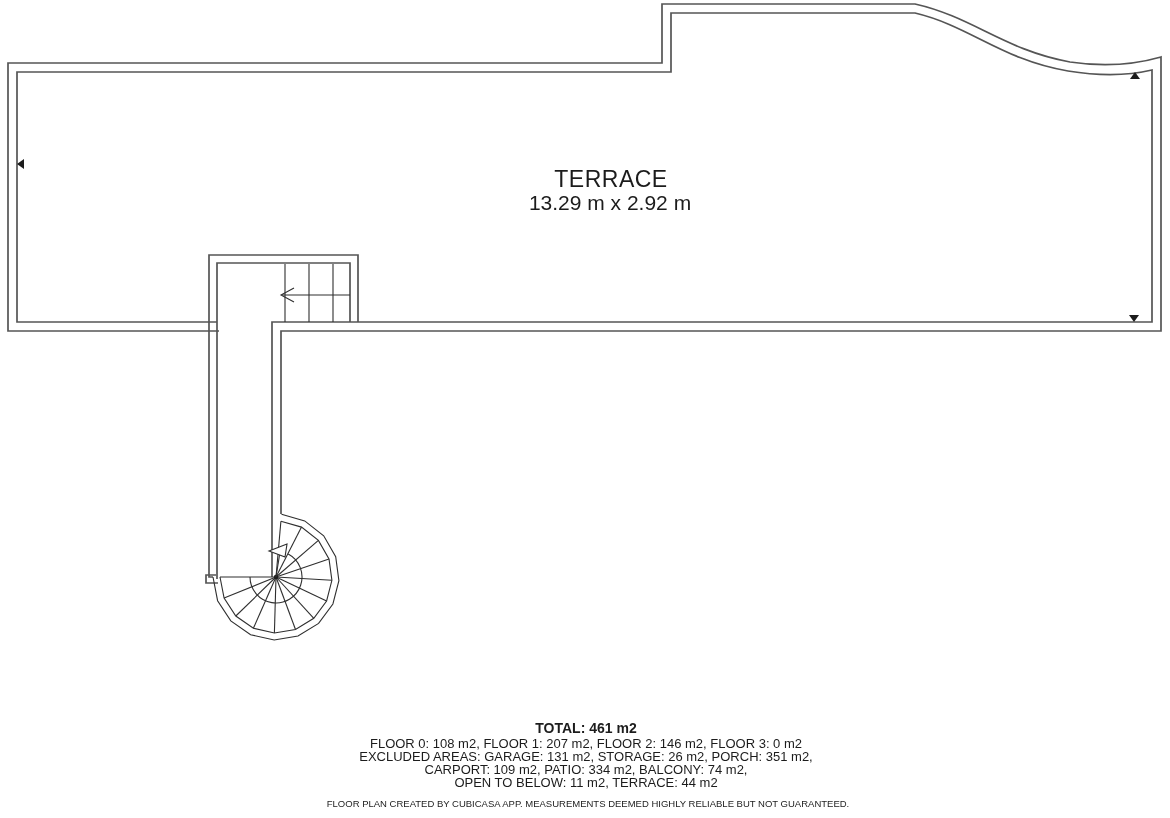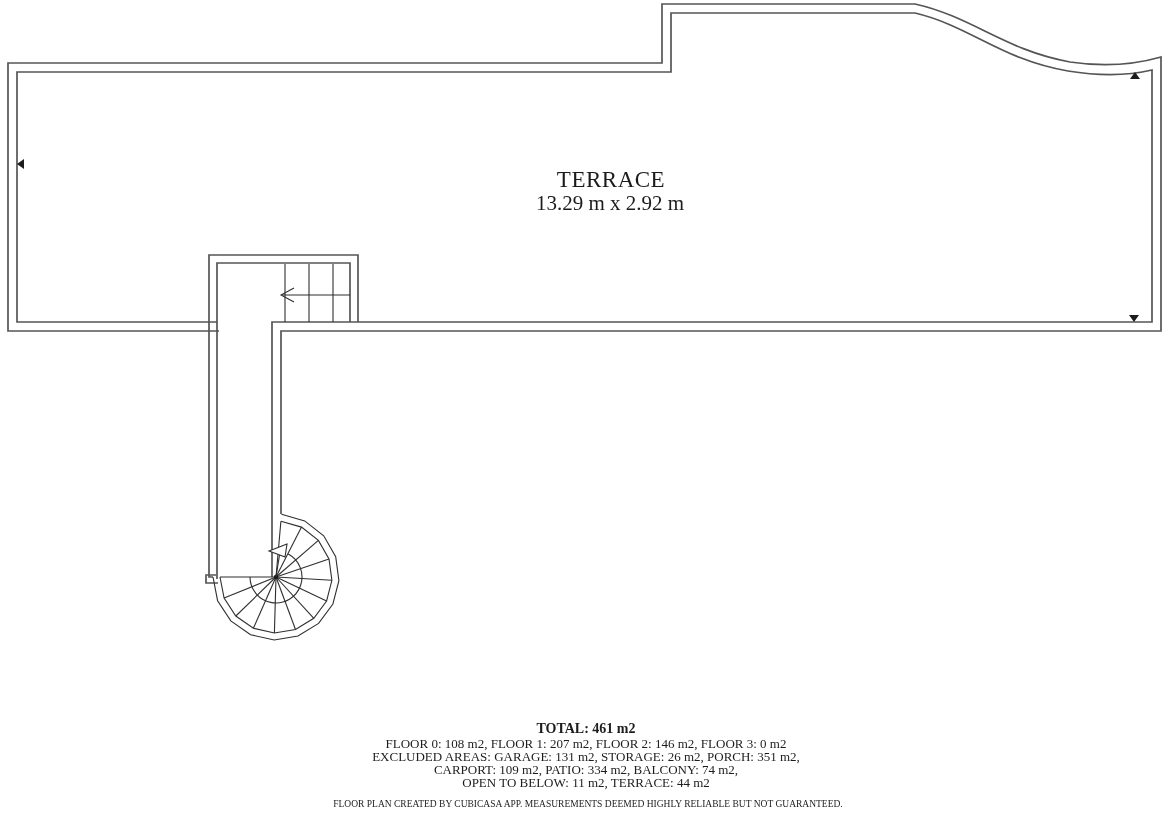--- a/index.html
+++ b/index.html
@@ -7,21 +7,21 @@
     --stair:#2f2f2f;
     --ink:#1c1c1c;
     --bg:#ffffff;
   }
   html,body{margin:0;padding:0;background:var(--bg);}
   .page{
     position:relative;
     width:1170px;height:818px;
     background:var(--bg);
     overflow:hidden;
-    font-family:Liberation Serif, serif;
+    font-family:Liberation Sans, sans-serif;
   }
   svg{position:absolute;left:0;top:0;}
   .wall{stroke:var(--wall);stroke-width:1.7;fill:none;stroke-linejoin:miter;stroke-linecap:butt;}
   .stair{stroke:var(--stair);stroke-width:1.1;fill:none;}
   .marker{fill:var(--ink);stroke:none;}
   .spiral-arrowhead{fill:var(--bg);stroke:var(--stair);stroke-width:1.1;}
   text{fill:var(--ink);}
   .room-name{font-size:23px;letter-spacing:0.5px;}
   .room-dims{font-size:21px;}
   .sum-total{font-size:14px;font-weight:bold;}

